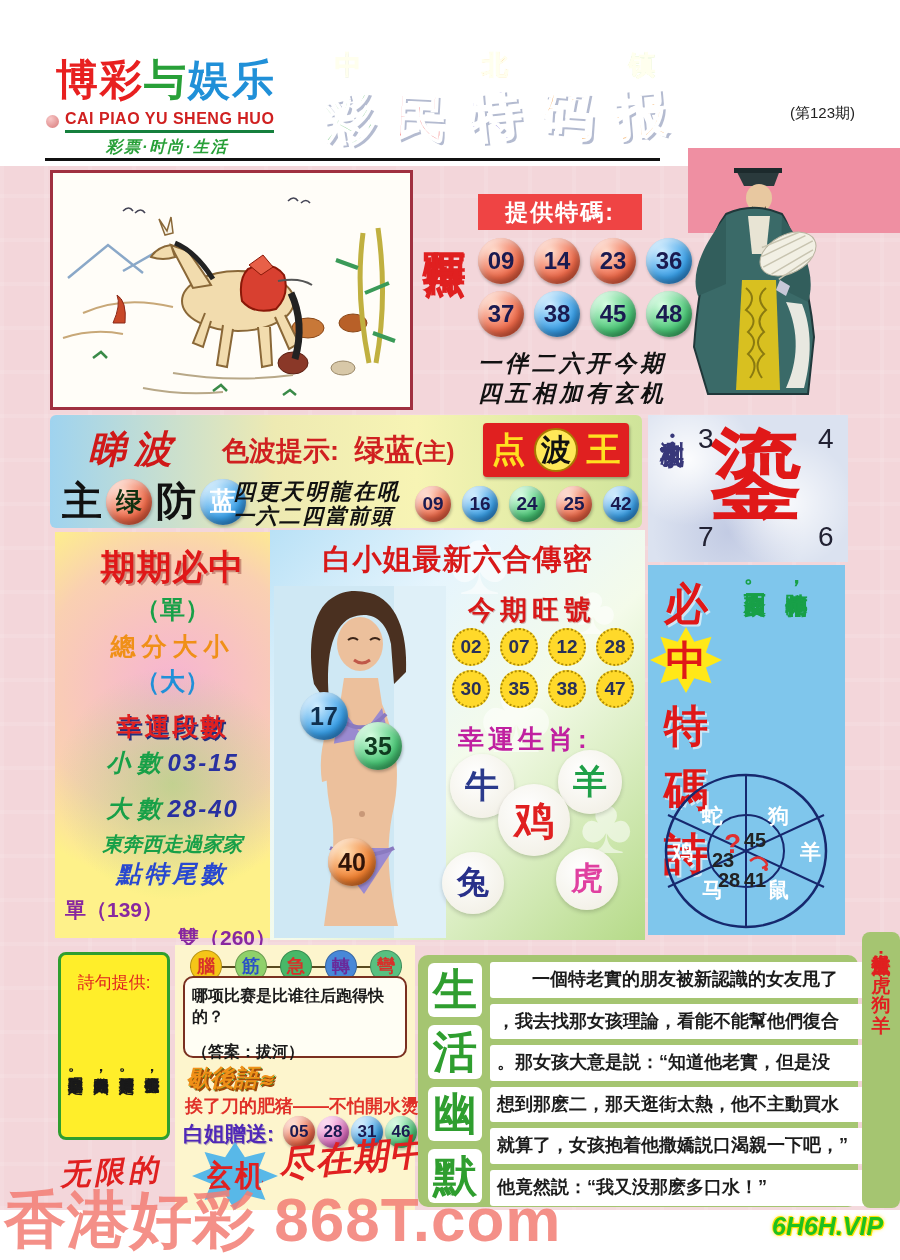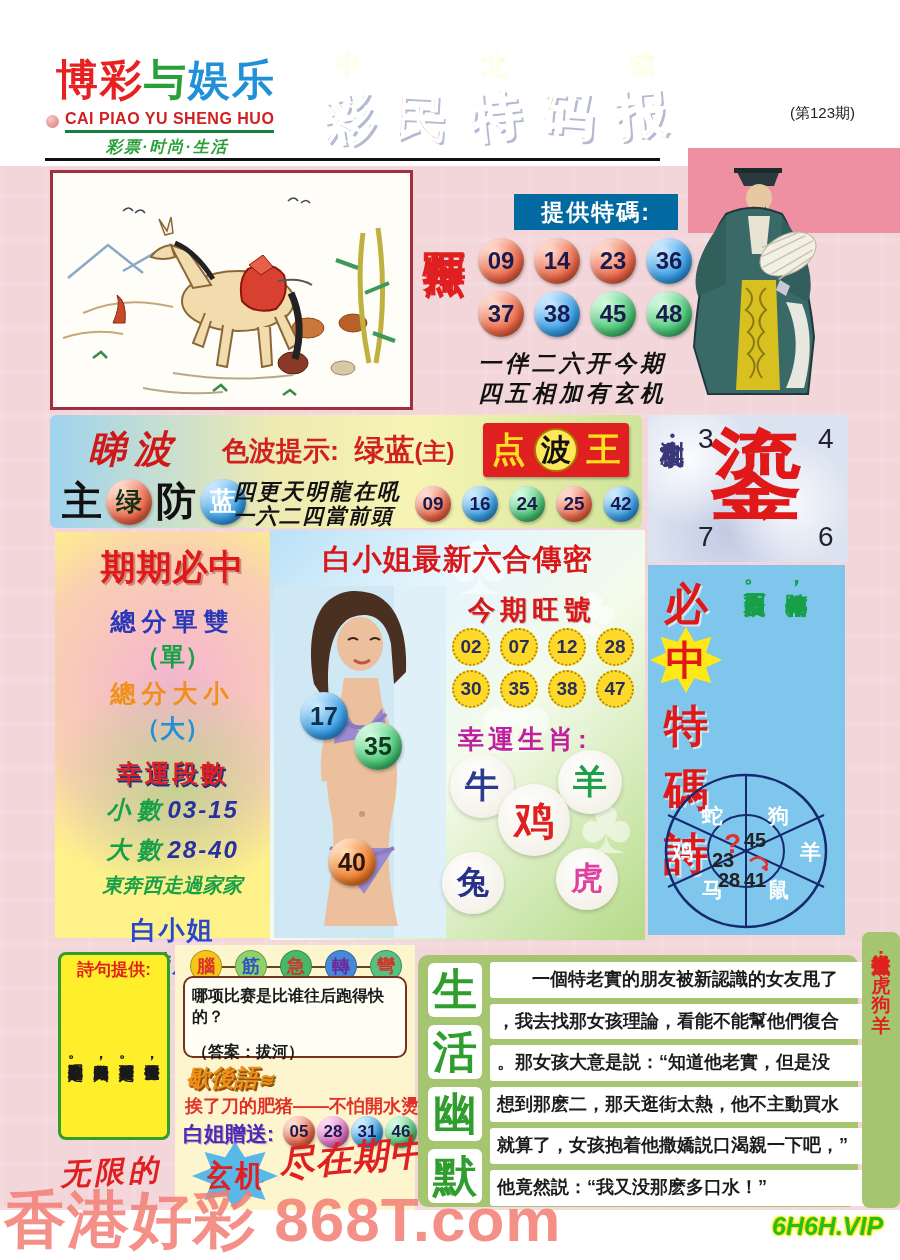--- a/index.html
+++ b/index.html
@@ -117,21 +117,21 @@
       <path d="M195 96 q24 -10 36 6 q6 20 -8 34 q-22 6 -34 -8 q-4 -22 6 -32 Z" fill="#d84030" stroke="#8a1808" stroke-width="2"></path>
       <path d="M196 92 l14 -10 10 12 -12 8 Z" fill="#e86048" stroke="#8a1808"></path>
       <path d="M225 108 q22 -4 34 4" stroke="#555" stroke-width="2" fill="none"></path>
       <path d="M120 200 q60 10 120 2 M90 215 q40 8 80 4" stroke="#b8a888" stroke-width="2" fill="none"></path>
       <path d="M60 150 q8 -18 4 -28 q10 6 8 28 Z" fill="#c84828" stroke="#8a2818"></path>
       <path d="M40 185 l8 -6 6 6 M160 218 l8 -6 6 6 M230 222 l7 -5 6 5" stroke="#3a8a48" stroke-width="2.5" fill="none"></path>
     </svg>
   </div>
 
   <div class="abs vtext" style="left:422px;top:218px;height:195px;font-size:43px;font-weight:900;color:#e02020;line-height:1.05;">军师点特</div>
-  <div class="abs" style="left:478px;top:194px;width:164px;height:36px;background:#0369a1;color:#fff;font-size:23px;font-weight:bold;display:flex;align-items:center;justify-content:center;letter-spacing:2px;margin-left:36px;">提供特碼:</div>
+  <div class="abs" style="left:478px;top:194px;width:164px;height:36px;background:#ef4444;color:#fff;font-size:23px;font-weight:bold;display:flex;align-items:center;justify-content:center;letter-spacing:2px;">提供特碼:</div>
 
   <span class="abs ball s46 b-red" style="left:478px;top:238px;">09</span>
   <span class="abs ball s46 b-red" style="left:534px;top:238px;">14</span>
   <span class="abs ball s46 b-red" style="left:590px;top:238px;">23</span>
   <span class="abs ball s46 b-blue" style="left:646px;top:238px;">36</span>
   <span class="abs ball s46 b-red" style="left:478px;top:291px;">37</span>
   <span class="abs ball s46 b-blue" style="left:534px;top:291px;">38</span>
   <span class="abs ball s46 b-green" style="left:590px;top:291px;">45</span>
   <span class="abs ball s46 b-green" style="left:646px;top:291px;">48</span>
 
@@ -192,35 +192,33 @@
     <div class="vtext abs" style="left:8px;top:8px;height:135px;font-size:24px;font-weight:bold;color:#38387a;font-family:'DejaVu Serif',serif;">玄机测字:</div>
     <div class="abs" style="left:62px;top:14px;font-size:92px;font-weight:900;color:#e01818;line-height:1;">鎏</div>
     <div class="abs" style="left:50px;top:8px;font-size:28px;color:#223;">3</div>
     <div class="abs" style="left:170px;top:8px;font-size:28px;color:#223;">4</div>
     <div class="abs" style="left:50px;top:106px;font-size:28px;color:#223;">7</div>
     <div class="abs" style="left:170px;top:106px;font-size:28px;color:#223;">6</div>
   </div>
 
   <div class="abs yellowpanel" style="left:55px;top:532px;width:235px;height:406px;text-align:center;">
     <div style="margin-top:12px;font-size:35px;font-weight:900;color:#e01818;text-shadow:2px 2px 0 rgba(120,20,20,.35);letter-spacing:1px;">期期必中</div>
-    <div style="margin-top:14px;font-size:25px;font-weight:bold;color:#2838b8;letter-spacing:6px;">總分單雙</div>
     <div style="margin-top:2px;font-size:25px;font-weight:bold;color:#18a048;">（單）</div>
     <div style="margin-top:4px;font-size:25px;font-weight:bold;color:#f09018;letter-spacing:6px;">總分大小</div>
     <div style="margin-top:2px;font-size:25px;font-weight:bold;color:#2090d8;">（大）</div>
     <div style="margin-top:12px;font-size:25px;font-weight:900;color:#e02020;text-shadow:1.5px 1.5px 0 #203080;letter-spacing:3px;">幸運段數</div>
     <div style="margin-top:4px;font-size:24px;font-weight:bold;font-style:italic;">
       <span style="color:#18a048;">小 數</span>
       <span style="color:#2830a0;letter-spacing:2px;">03-15</span>
     </div>
-    <div style="margin-top:8px;font-size:24px;font-weight:bold;font-style:italic;">
+    <div style="margin-top:14px;font-size:24px;font-weight:bold;font-style:italic;">
       <span style="color:#18a048;">大 數</span>
       <span style="color:#2830a0;letter-spacing:2px;">28-40</span>
     </div>
     <div style="margin-top:6px;font-size:20px;font-weight:bold;font-style:italic;color:#18a048;font-family:'DejaVu Serif',serif;">東奔西走過家家</div>
-    <div style="margin-top:14px;font-size:26px;font-weight:bold;color:#2848d0;letter-spacing:2px;">白小姐</div>
     <div style="margin-top:0;font-size:24px;font-weight:bold;font-style:italic;color:#2848d0;letter-spacing:4px;">點特尾數</div>
     <div style="margin-top:6px;font-size:21px;font-weight:bold;color:#8828a0;text-align:left;padding-left:10px;">單（139）</div>
     <div style="margin-top:0;font-size:21px;font-weight:bold;color:#8828a0;text-align:right;padding-right:14px;">雙（260）</div>
   </div>
 
   <div class="abs centerpanel" style="left:270px;top:530px;width:375px;height:410px;overflow:hidden;">
     <div class="abs decorclub" style="left:180px;top:-18px;font-size:90px;">♣</div>
     <div class="abs decorclub" style="left:300px;top:40px;font-size:70px;">♣</div>
     <div class="abs decorclub" style="left:210px;top:120px;font-size:110px;">♣</div>
     <div class="abs decorclub" style="left:310px;top:250px;font-size:80px;">♣</div>
@@ -301,21 +299,21 @@
       <text x="94" y="82" font-size="20" font-weight="bold" fill="#222">45</text>
       <text x="62" y="102" font-size="20" font-weight="bold" fill="#222">23</text>
       <path d="M100 96 q8 -7 15 0 q5 5 -3 7" stroke="#e03030" stroke-width="2.5" fill="none"></path>
       <circle cx="116" cy="104" r="2" fill="#e03030"></circle>
       <text x="68" y="122" font-size="20" font-weight="bold" fill="#222">28</text>
       <text x="94" y="122" font-size="20" font-weight="bold" fill="#222">41</text>
     </svg>
   </div>
 
   <div class="abs" style="left:58px;top:952px;width:112px;height:188px;background:#ffee2a;border:3px solid #2f9e2f;border-radius:8px;box-sizing:border-box;text-align:center;">
-    <div style="font-size:17px;font-weight:700;color:#e02020;margin-top:3px;">詩句提供:</div>
+    <div style="font-size:17px;font-weight:400;color:#e02020;margin-top:16px;">詩句提供:</div>
     <div class="vtext" style="height:150px;margin:4px auto 0;font-size:15px;font-weight:900;color:#1a1a1a;line-height:1.7;">
       <div>牛前虎後要分明，</div>
       <div>擇雙而入定精神。</div>
       <div>今為六合開好戲，</div>
       <div>定取厚利旺你身。</div>
     </div>
   </div>
 
   <div class="abs creampanel" style="left:175px;top:945px;width:240px;height:265px;"></div>
   <div class="abs" style="left:190px;top:966px;width:212px;height:2px;background:#5a4a20;"></div>

